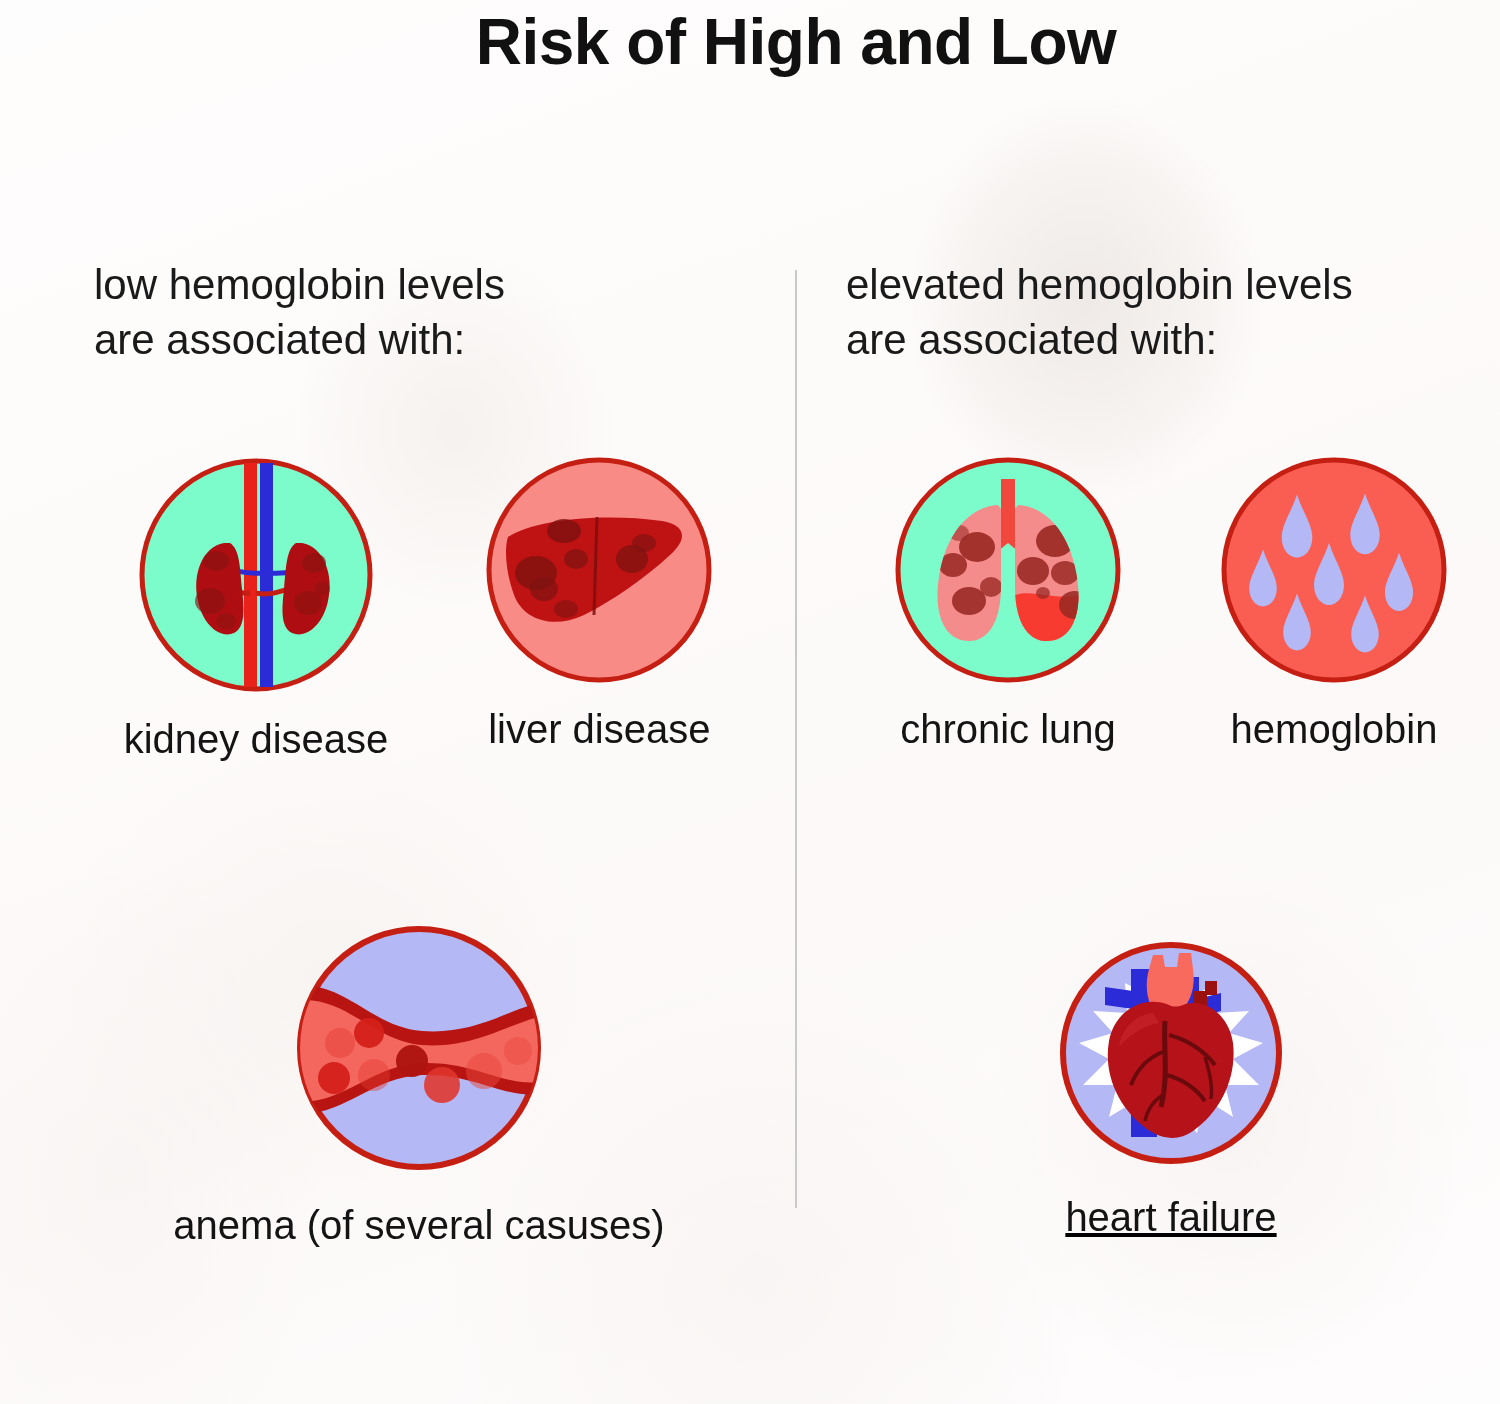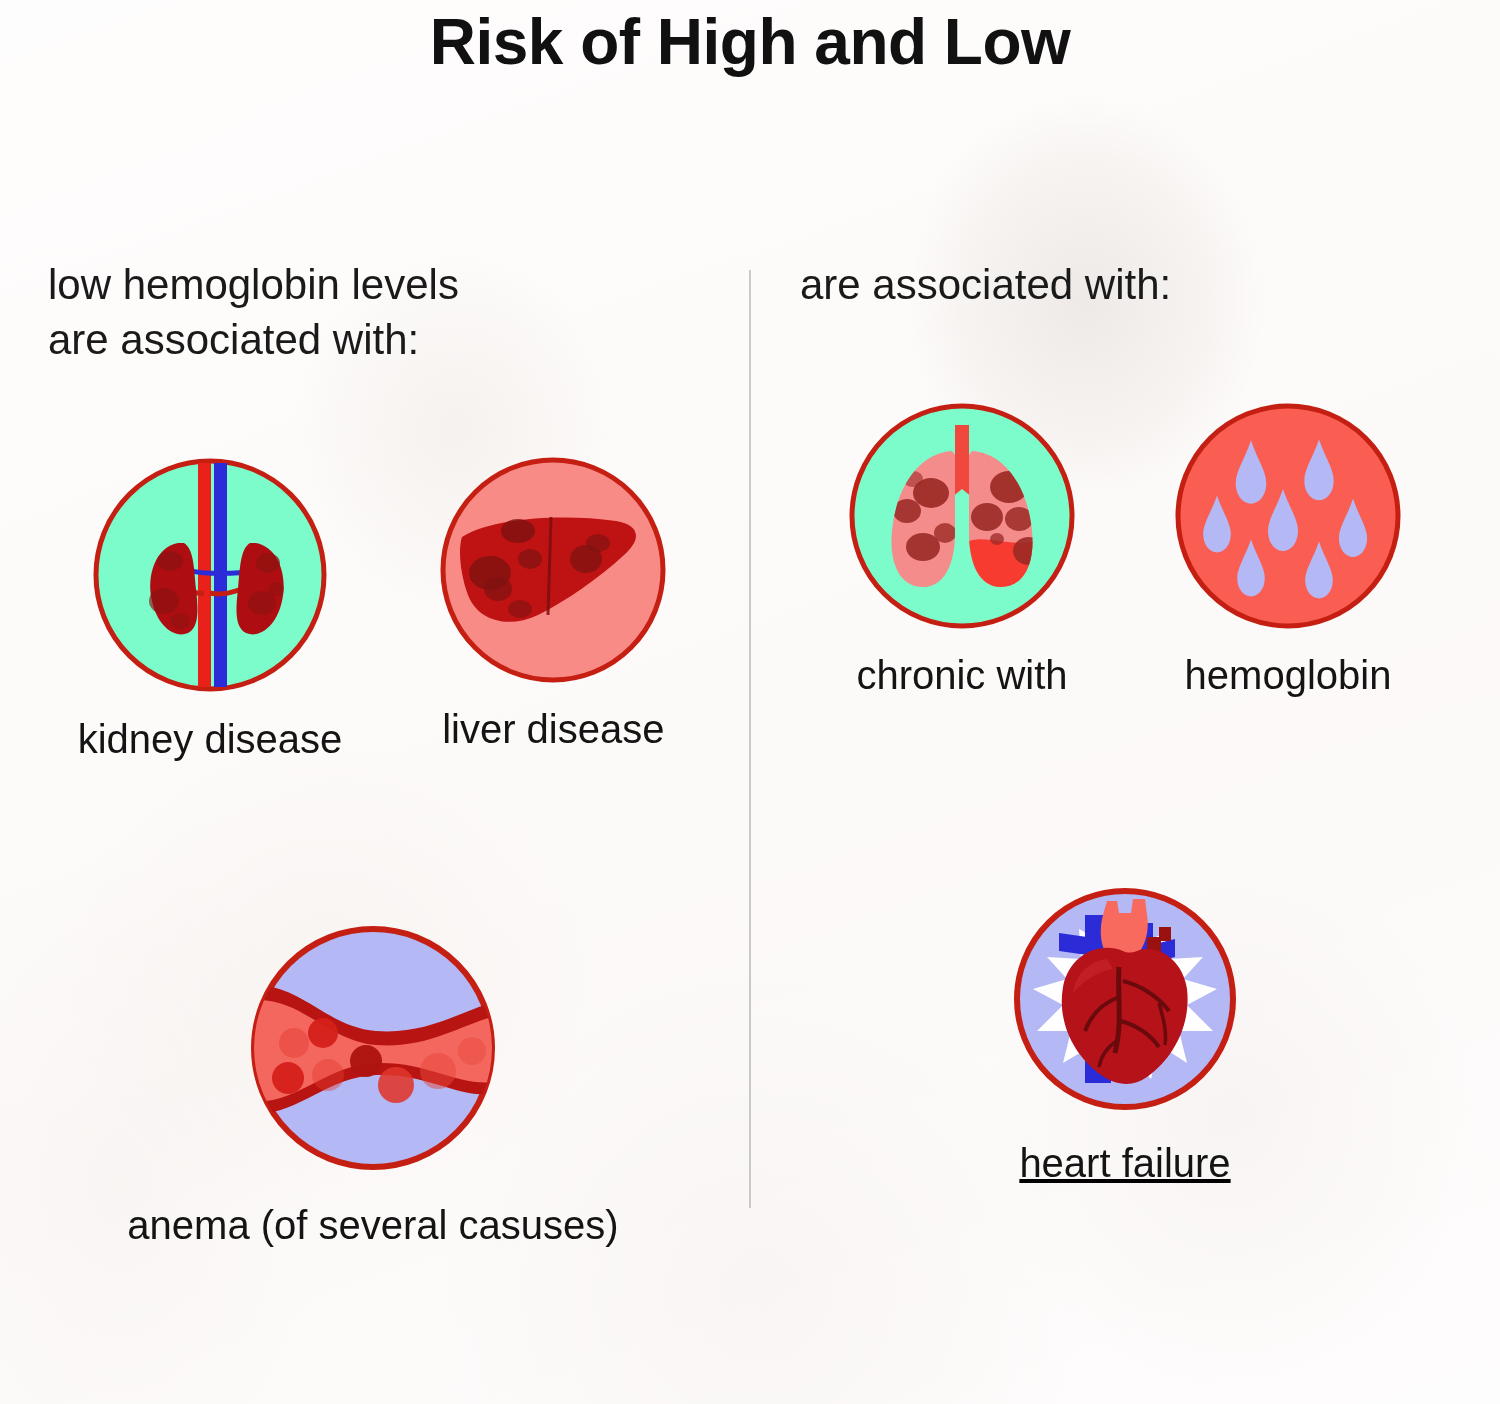--- a/index.html
+++ b/index.html
@@ -11,20 +11,21 @@
     overflow: hidden;
     font-family: "Liberation Sans", "DejaVu Sans", sans-serif;
   }
 
   #infographic {
     position: relative;
     width: 1500px;
     height: 1404px;
     background: #a16207;
     overflow: hidden;
+    padding-left: 46px;
   }
 
   
   #bg-photo {
     position: absolute;
     inset: 0;
     z-index: 0;
     pointer-events: none;
     background:
       radial-gradient(ellipse 230px 260px at 1085px 300px, rgba(178,160,150,0.40) 0%, rgba(196,180,170,0.22) 55%, rgba(255,255,255,0) 78%),
@@ -203,20 +204,21 @@
             </g>
           </svg>
           <div class="caption">anema (of several casuses)</div>
         </div>
       </div>
     </div>
 
     <div class="column right">
 
       <div class="subhead">
+        <div>elevated hemoglobin levels</div>
         <div>are associated with:</div>
       </div>
 
       <div class="row top-row">
 
         <div class="item">
           <svg class="icon-circle" width="230" height="230" viewBox="0 0 230 230">
             <defs>
               <clipPath id="lung-left-clip">
                 <path d="M105 50 C 74 52, 52 82, 46 122 C 40 160, 52 186, 76 186
@@ -246,21 +248,21 @@
             <g clip-path="url(#lung-right-clip)">
 
               <path d="M122 140 C 140 134, 162 146, 190 140 L 192 196 L 120 196 Z" fill="#F73B30"></path>
               <ellipse cx="162" cy="86" rx="19" ry="16" fill="#9B2A25" opacity="0.92"></ellipse>
               <ellipse cx="140" cy="116" rx="16" ry="14" fill="#9B2A25" opacity="0.90"></ellipse>
               <ellipse cx="172" cy="118" rx="14" ry="12" fill="#9B2A25" opacity="0.85"></ellipse>
               <ellipse cx="182" cy="150" rx="16" ry="14" fill="#9B2A25" opacity="0.90"></ellipse>
               <ellipse cx="150" cy="138" rx="7" ry="6" fill="#9B2A25" opacity="0.75"></ellipse>
             </g>
           </svg>
-          <div class="caption">chronic with</div>
+          <div class="caption">chronic lung</div>
         </div>
 
         <div class="item">
           <svg class="icon-circle" width="230" height="230" viewBox="0 0 230 230">
             <defs>
 
               <g id="teardrop">
                 <path d="M0 -30 C 6 -12, 15 0, 15 12 C 15 25, 7 32, 0 32
                          C -7 32, -15 25, -15 12 C -15 0, -6 -12, 0 -30 Z" fill="#B4B8F4"></path>
               </g>

